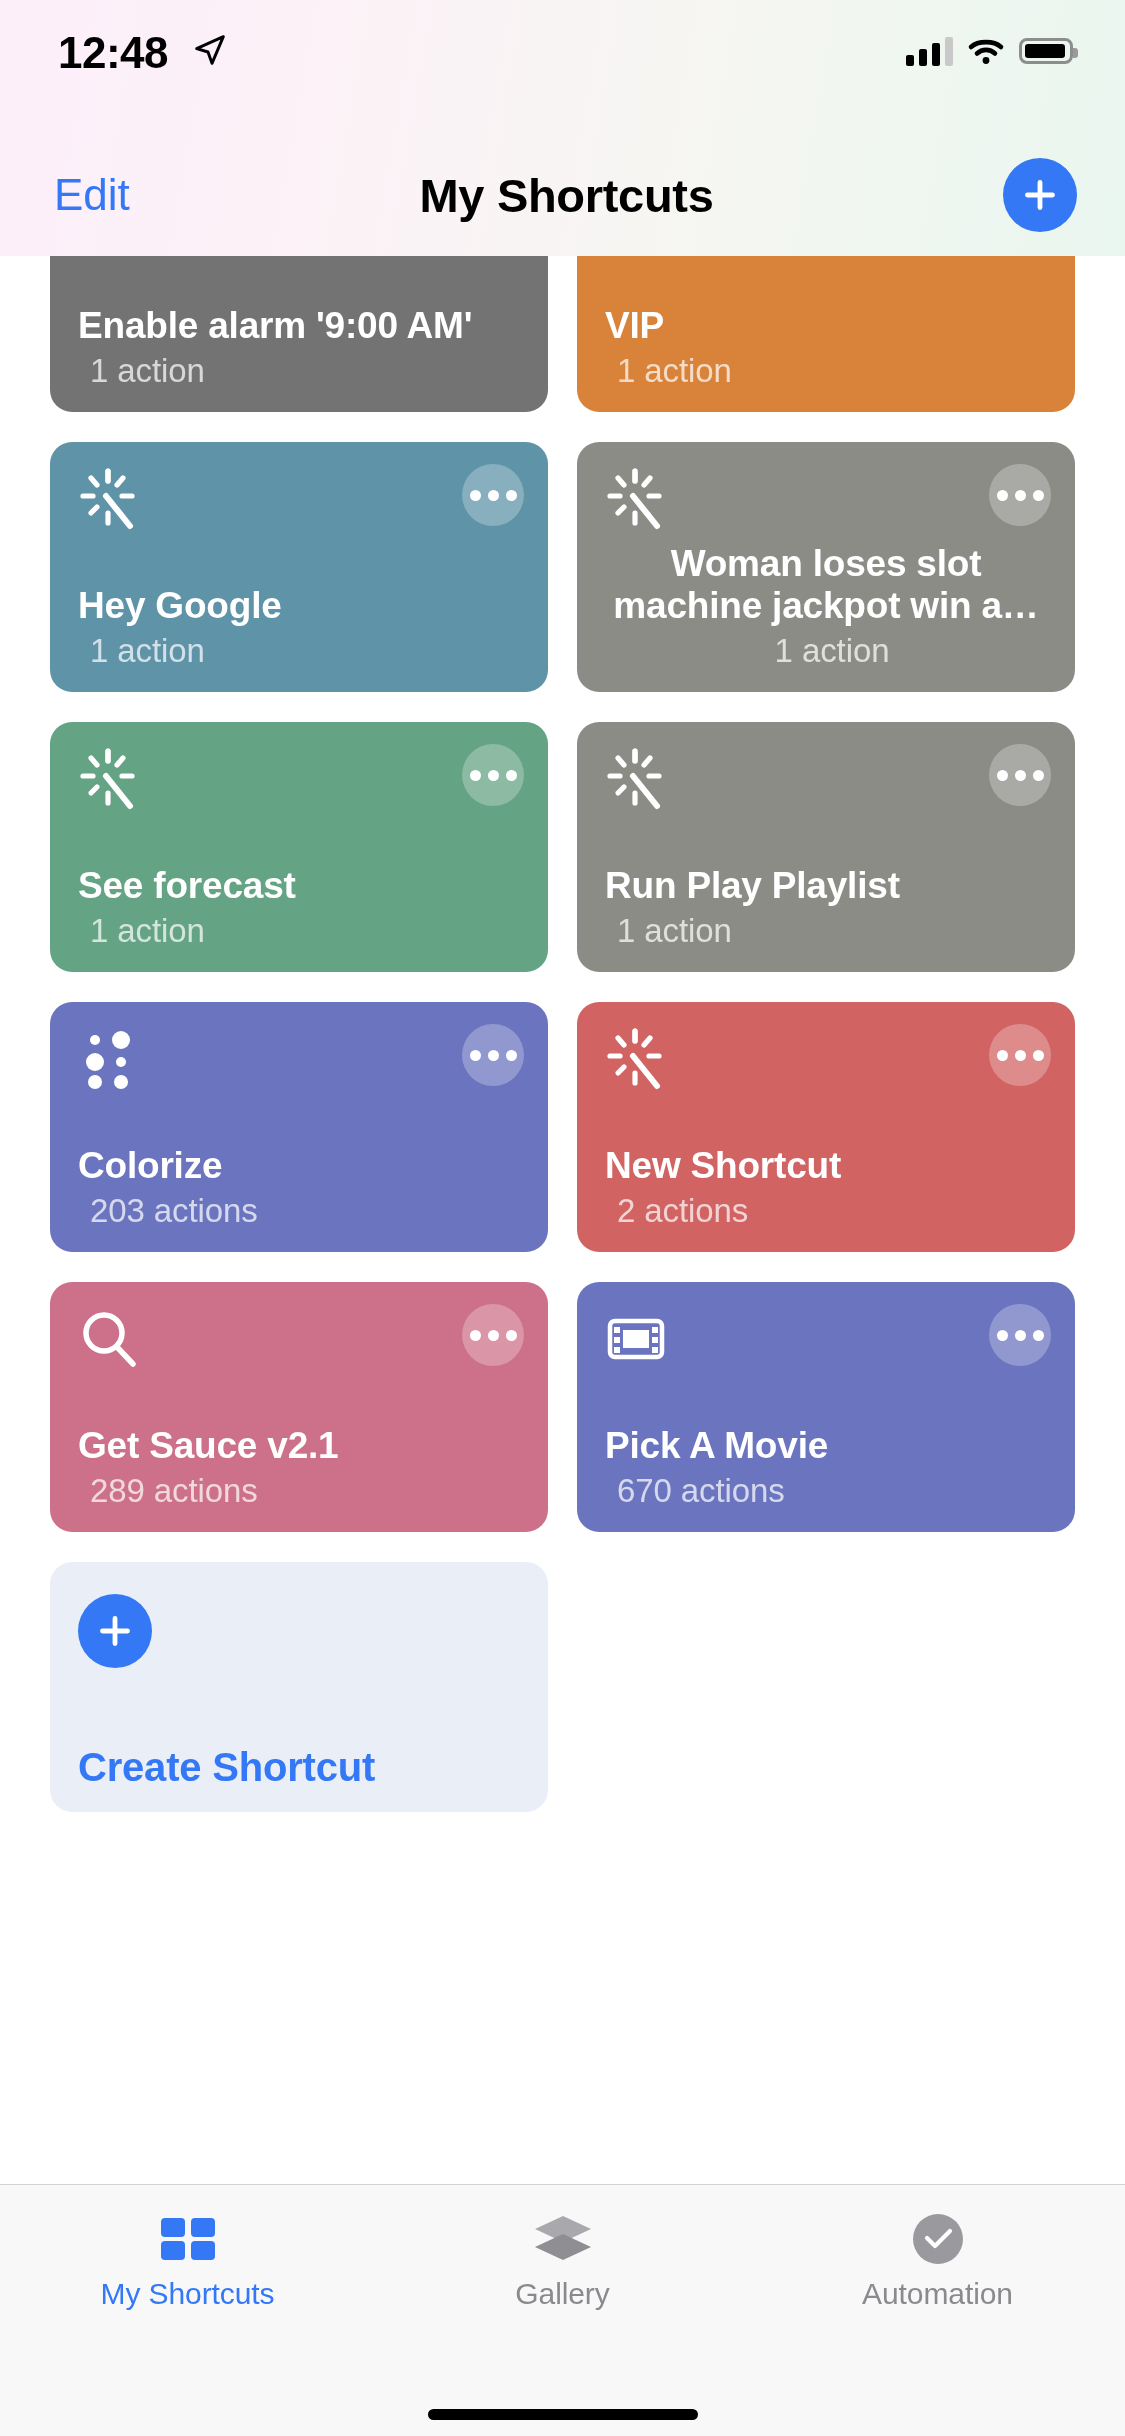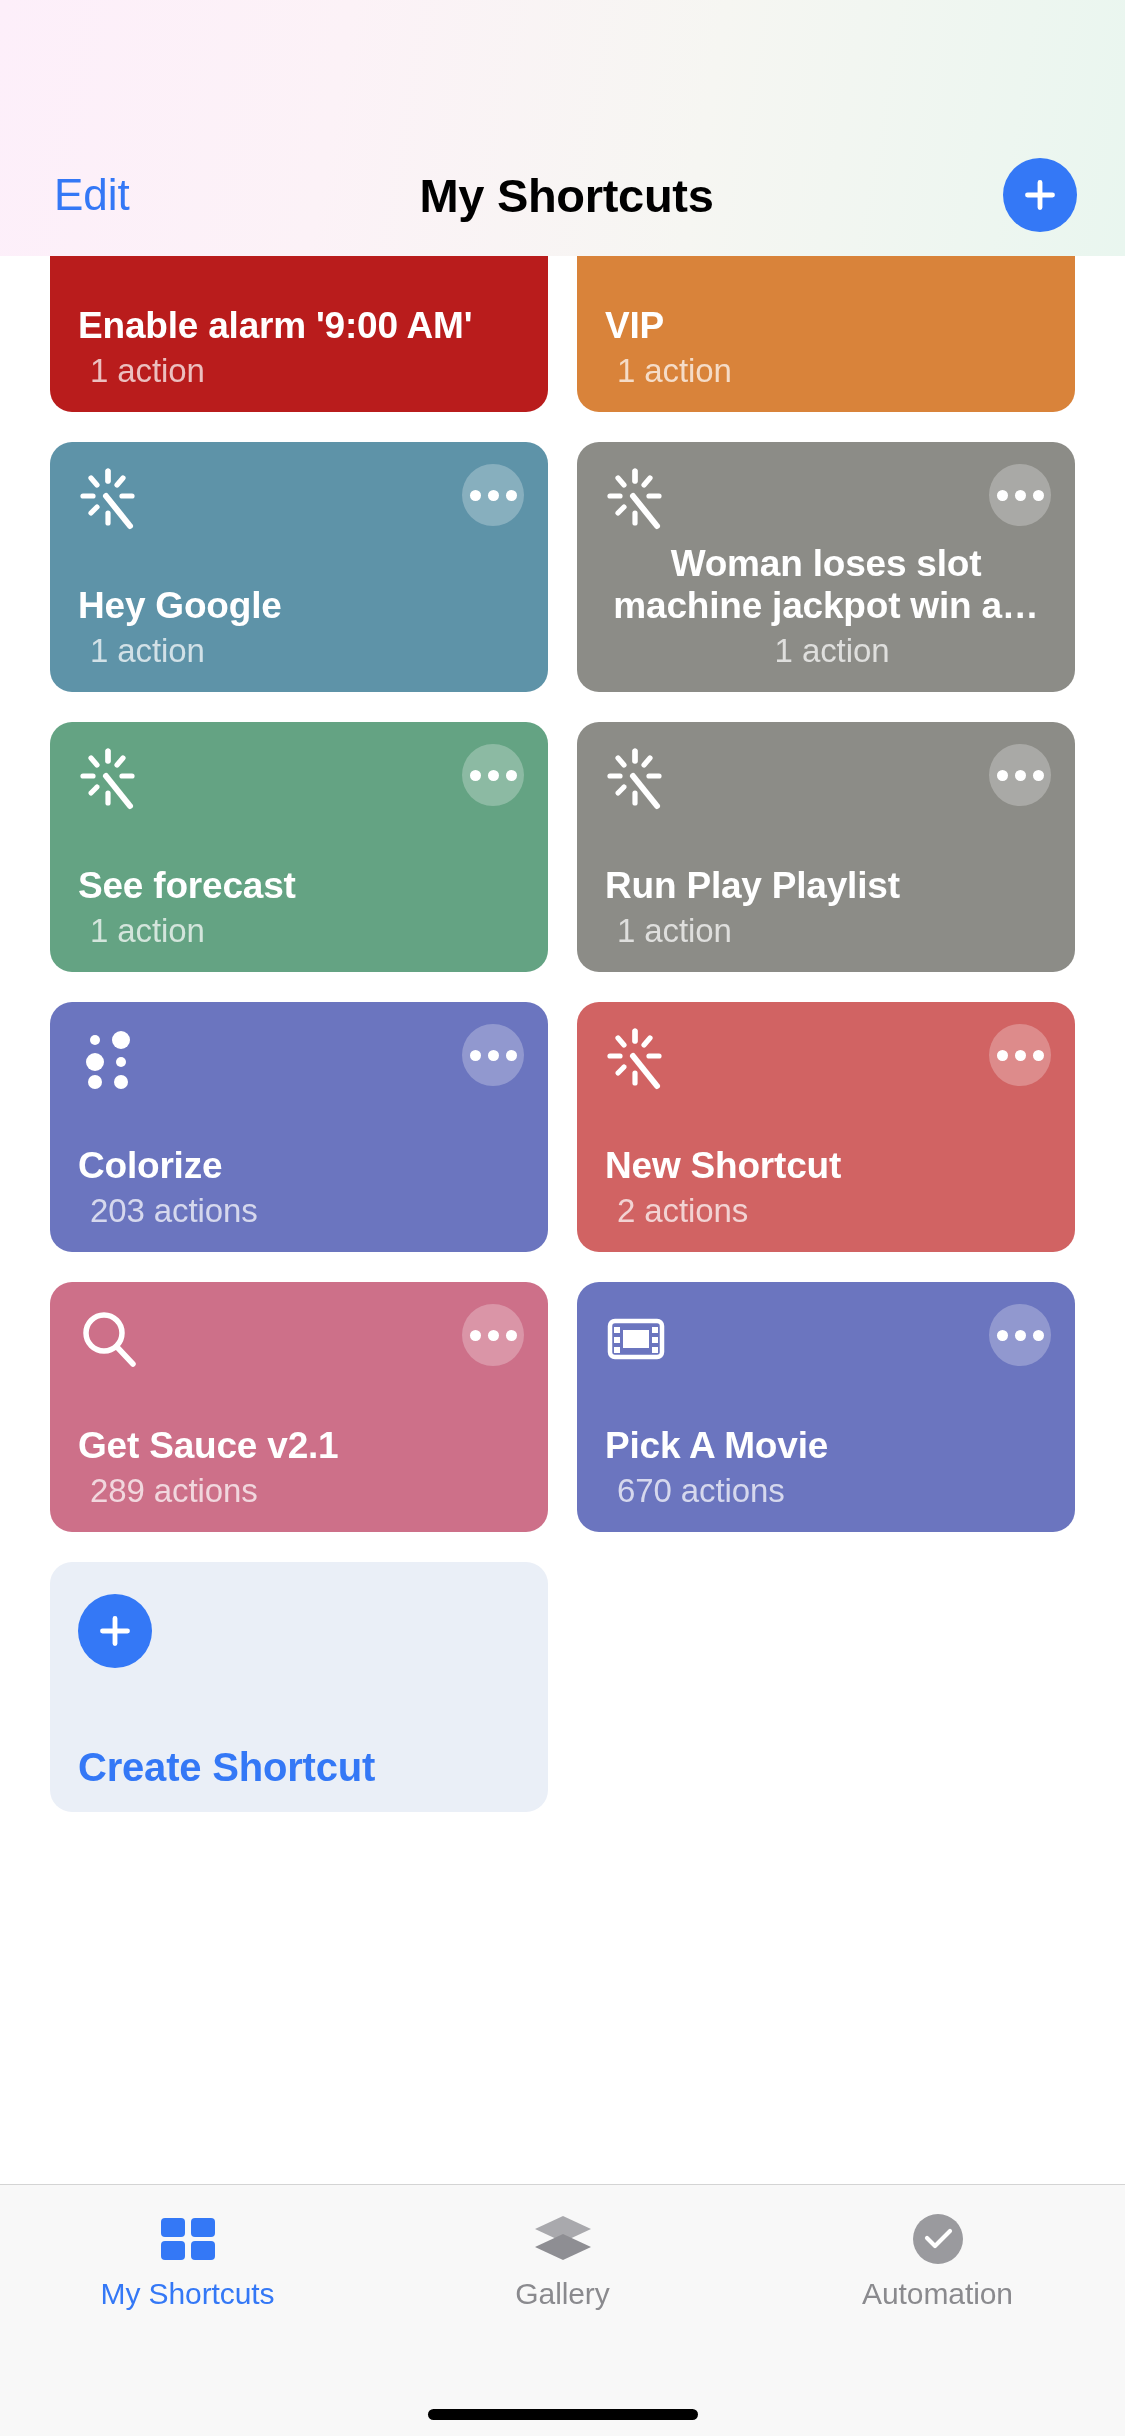--- a/index.html
+++ b/index.html
@@ -161,34 +161,58 @@
     width: 270px; height: 11px; border-radius: 6px; background: #000;
   }
 </style>
 </head>
 <body>
 
 <div id="phone">
 
   <div id="gradient-bg"></div>
 
+  <div id="status-bar">
+    <div id="status-time">12:48</div>
+    <div id="loc-arrow">
+      <svg viewBox="0 0 24 24">
+          <path d="M22 2 L2 11 L10.5 13.5 L13.5 22 Z" fill="none" stroke="#000" stroke-width="2.2" stroke-linejoin="round"></path>
+        </svg>
+    </div>
+    <div id="status-right">
+      <div class="sig-bars">
+        <i></i>
+          <i></i>
+          <i></i>
+          <i></i>
+      </div>
+      <svg width="38" height="30" viewBox="0 0 38 30">
+        <path d="M4 11 C11 4.5, 27 4.5, 34 11" stroke="#000" stroke-width="4.6" fill="none" stroke-linecap="round"></path>
+        <path d="M10 17.5 C15 12.7, 23 12.7, 28 17.5" stroke="#000" stroke-width="4.6" fill="none" stroke-linecap="round"></path>
+        <circle cx="19" cy="24.5" r="3.4" fill="#000"></circle>
+      </svg>
+      <div class="batt">
+          <div class="fill"></div>
+        </div>
+    </div>
+  </div>
 
   <div id="nav-bar">
     <div id="nav-edit">Edit</div>
     <div id="nav-title">My Shortcuts</div>
     <div id="nav-add-btn">
       <svg viewBox="0 0 24 24">
         <path d="M12 4.5 V19.5 M4.5 12 H19.5" stroke="#fff" stroke-width="2.9" stroke-linecap="round"></path>
       </svg>
     </div>
   </div>
 
   <div id="content">
     <div id="grid">
-        <div class="card" style="background: #b91c1c;">
+        <div class="card" style="background: #737373;">
           <div class="card-text">
             <div class="card-title">Enable alarm '9:00 AM'</div>
             <div class="card-sub">1 action</div>
           </div>
         </div>
         <div class="card" style="background: rgb(217, 131, 58);">
           <div class="card-text">
             <div class="card-title">VIP</div>
             <div class="card-sub">1 action</div>
           </div>

